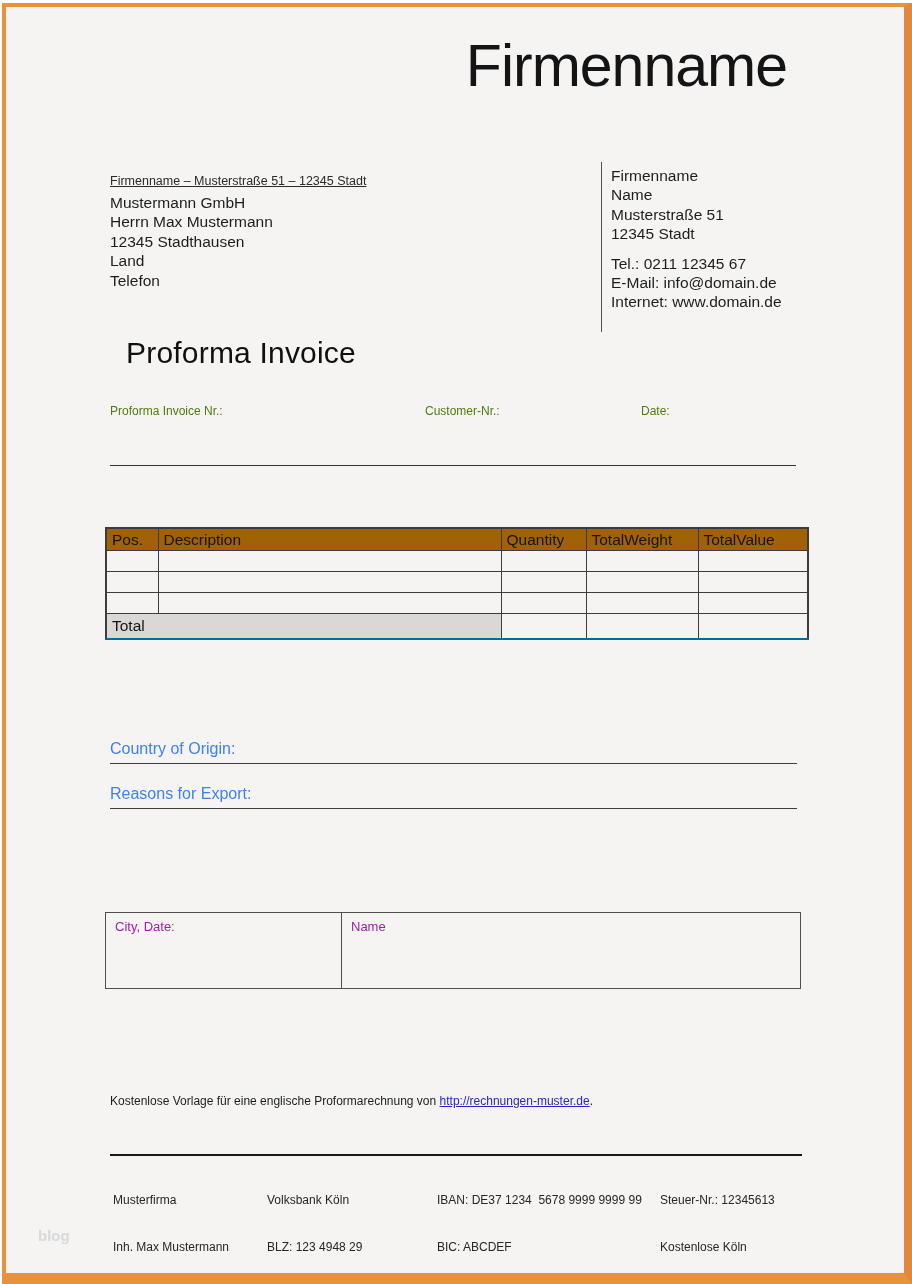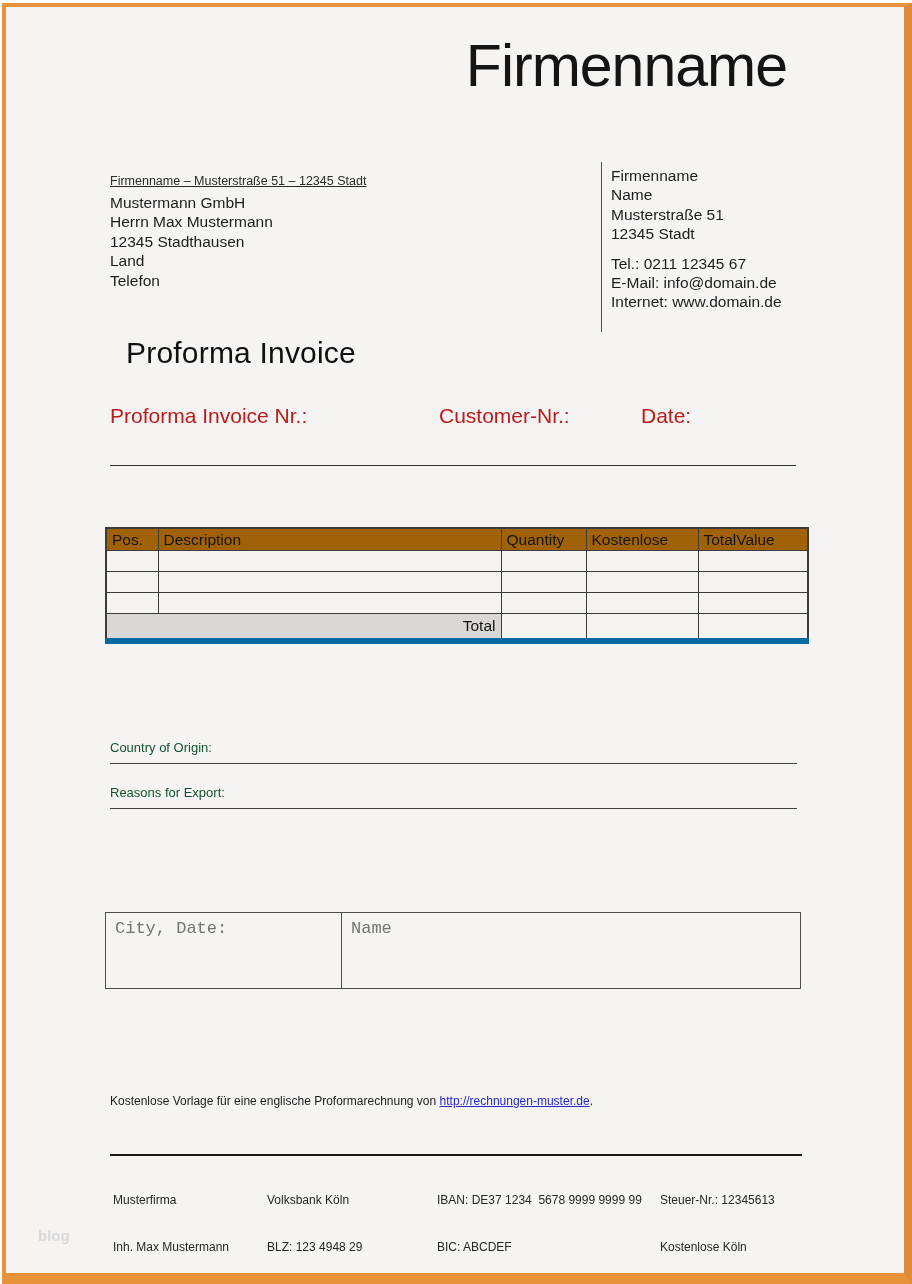--- a/index.html
+++ b/index.html
@@ -33,51 +33,51 @@
   .recipient { left:110px; top:193px; }
   .vline { left:601px; top:162px; width:1px; height:170px; background:#4f4f4f; }
   .company-block { left:611px; top:166px; }
   .company-contact { margin-top:10px; }
 
   .doc-heading {
     left:108px; top:336px; font-size:30px; font-weight:400; color:#101010;
     letter-spacing:0.2px;
     margin-left:18px;
   }
-  .meta-label { top:404px; font-size:21px; color:#b91c1c; }
+  .meta-label { top:404px; font-size:12px; color:#4d7c0f; }
   .meta-invoice { left:110px; }
-  .meta-customer { left:425px;margin-left:14px; }
+  .meta-customer { left:425px; }
   .meta-date { left:641px; }
   .rule-1 { left:110px; top:465px; width:686px; height:0; border-top:1px solid #333; }
 
   table.items {
     position:absolute; left:105px; top:527px; width:702px;
     border-collapse:collapse; table-layout:fixed;
     font-size:15.5px; color:#141414;
   }
   table.items th, table.items td {
     border:1px solid #3c3c3c; padding:0 5px; text-align:left;
     font-weight:400; overflow:hidden; white-space:nowrap;
   }
   table.items th { background:#a16207; height:21px; }
   table.items td { height:20px; background:#f5f4f2; }
   table.items td.total-cell { background:#d9d8d6; height:24px; }
   table.items { border:2px solid #3c3c3c; }
-  table.items tr.total-row td { border-bottom:6px solid #0369a1;text-align:right; }
-
-  .field-label { font-size:13px; color:#14532d; }
+  table.items tr.total-row td { border-bottom:2px solid #0369a1; }
+
+  .field-label { font-size:16px; color:#3b82f6; }
   .field-line { height:0; border-top:1px solid #3f3f3f; width:687px; left:110px; }
 
   .sig-box {
     left:105px; top:912px; width:696px; height:77px;
     border:1px solid #4f4f4f; box-sizing:border-box;
     display:flex;
   }
   .sig-cell {
-    box-sizing:border-box; padding:6px 9px; font-size:17px; color:#737373;font-family:Liberation Mono, monospace;
+    box-sizing:border-box; padding:6px 9px; font-size:13px; color:#a21caf;
   }
   .sig-cell + .sig-cell { border-left:1px solid #4f4f4f; }
   .sig-c1 { width:235px; } .sig-c2 { width:228px; } .sig-c3 { flex:1; }
 
   .attribution { left:110px; top:1094px; font-size:12px; color:#1d1d1d; }
   .attribution a { color:#2626c9; text-decoration:underline; cursor:pointer; }
 
   .footer-rule { left:110px; top:1154px; width:692px; height:2px; background:#191919; }
   .footer-col {
     top:1162px; font-size:12px; line-height:15.6px; color:#262626;
@@ -136,21 +136,21 @@
         <col style="width:343px">
         <col style="width:85px">
         <col style="width:112px">
         <col style="width:110px">
     </colgroup>
     <thead>
       <tr>
         <th>Pos.</th>
         <th>Description</th>
         <th>Quantity</th>
-        <th>Kostenlose</th>
+        <th>TotalWeight</th>
         <th>TotalValue</th>
       </tr>
     </thead>
     <tbody>
       <tr>
           <td></td>
           <td></td>
           <td></td>
           <td></td>
           <td></td>

